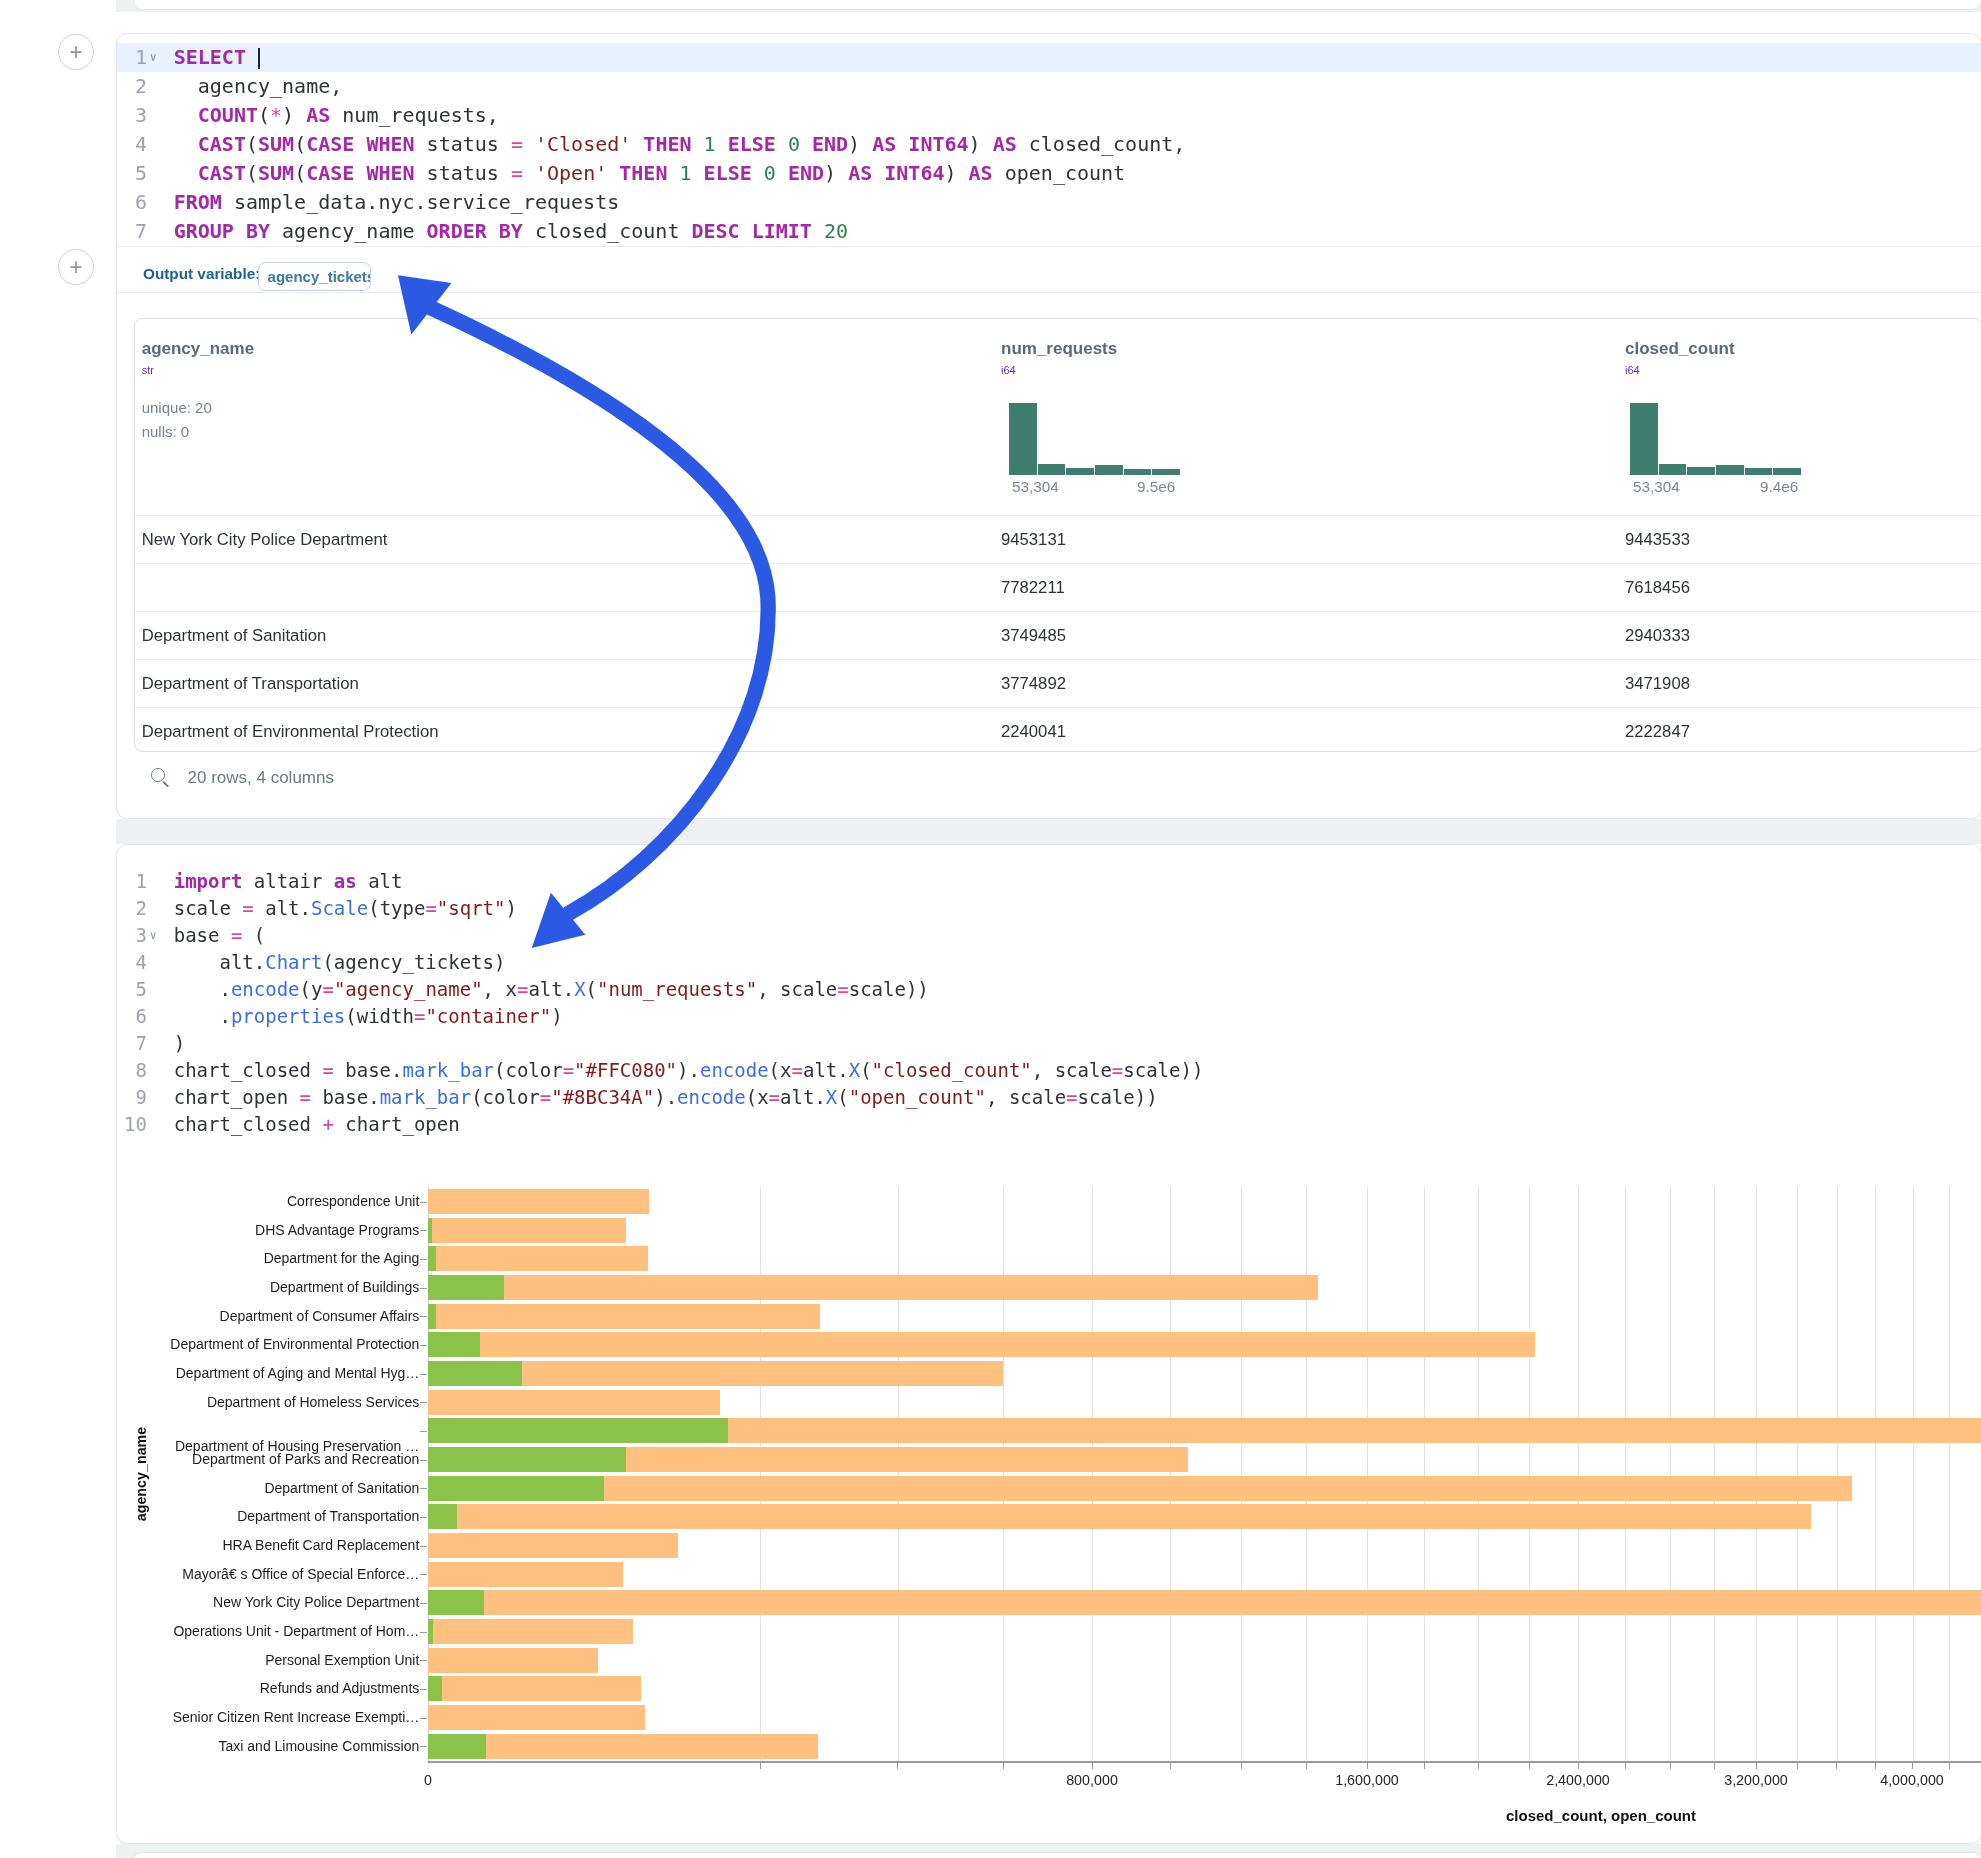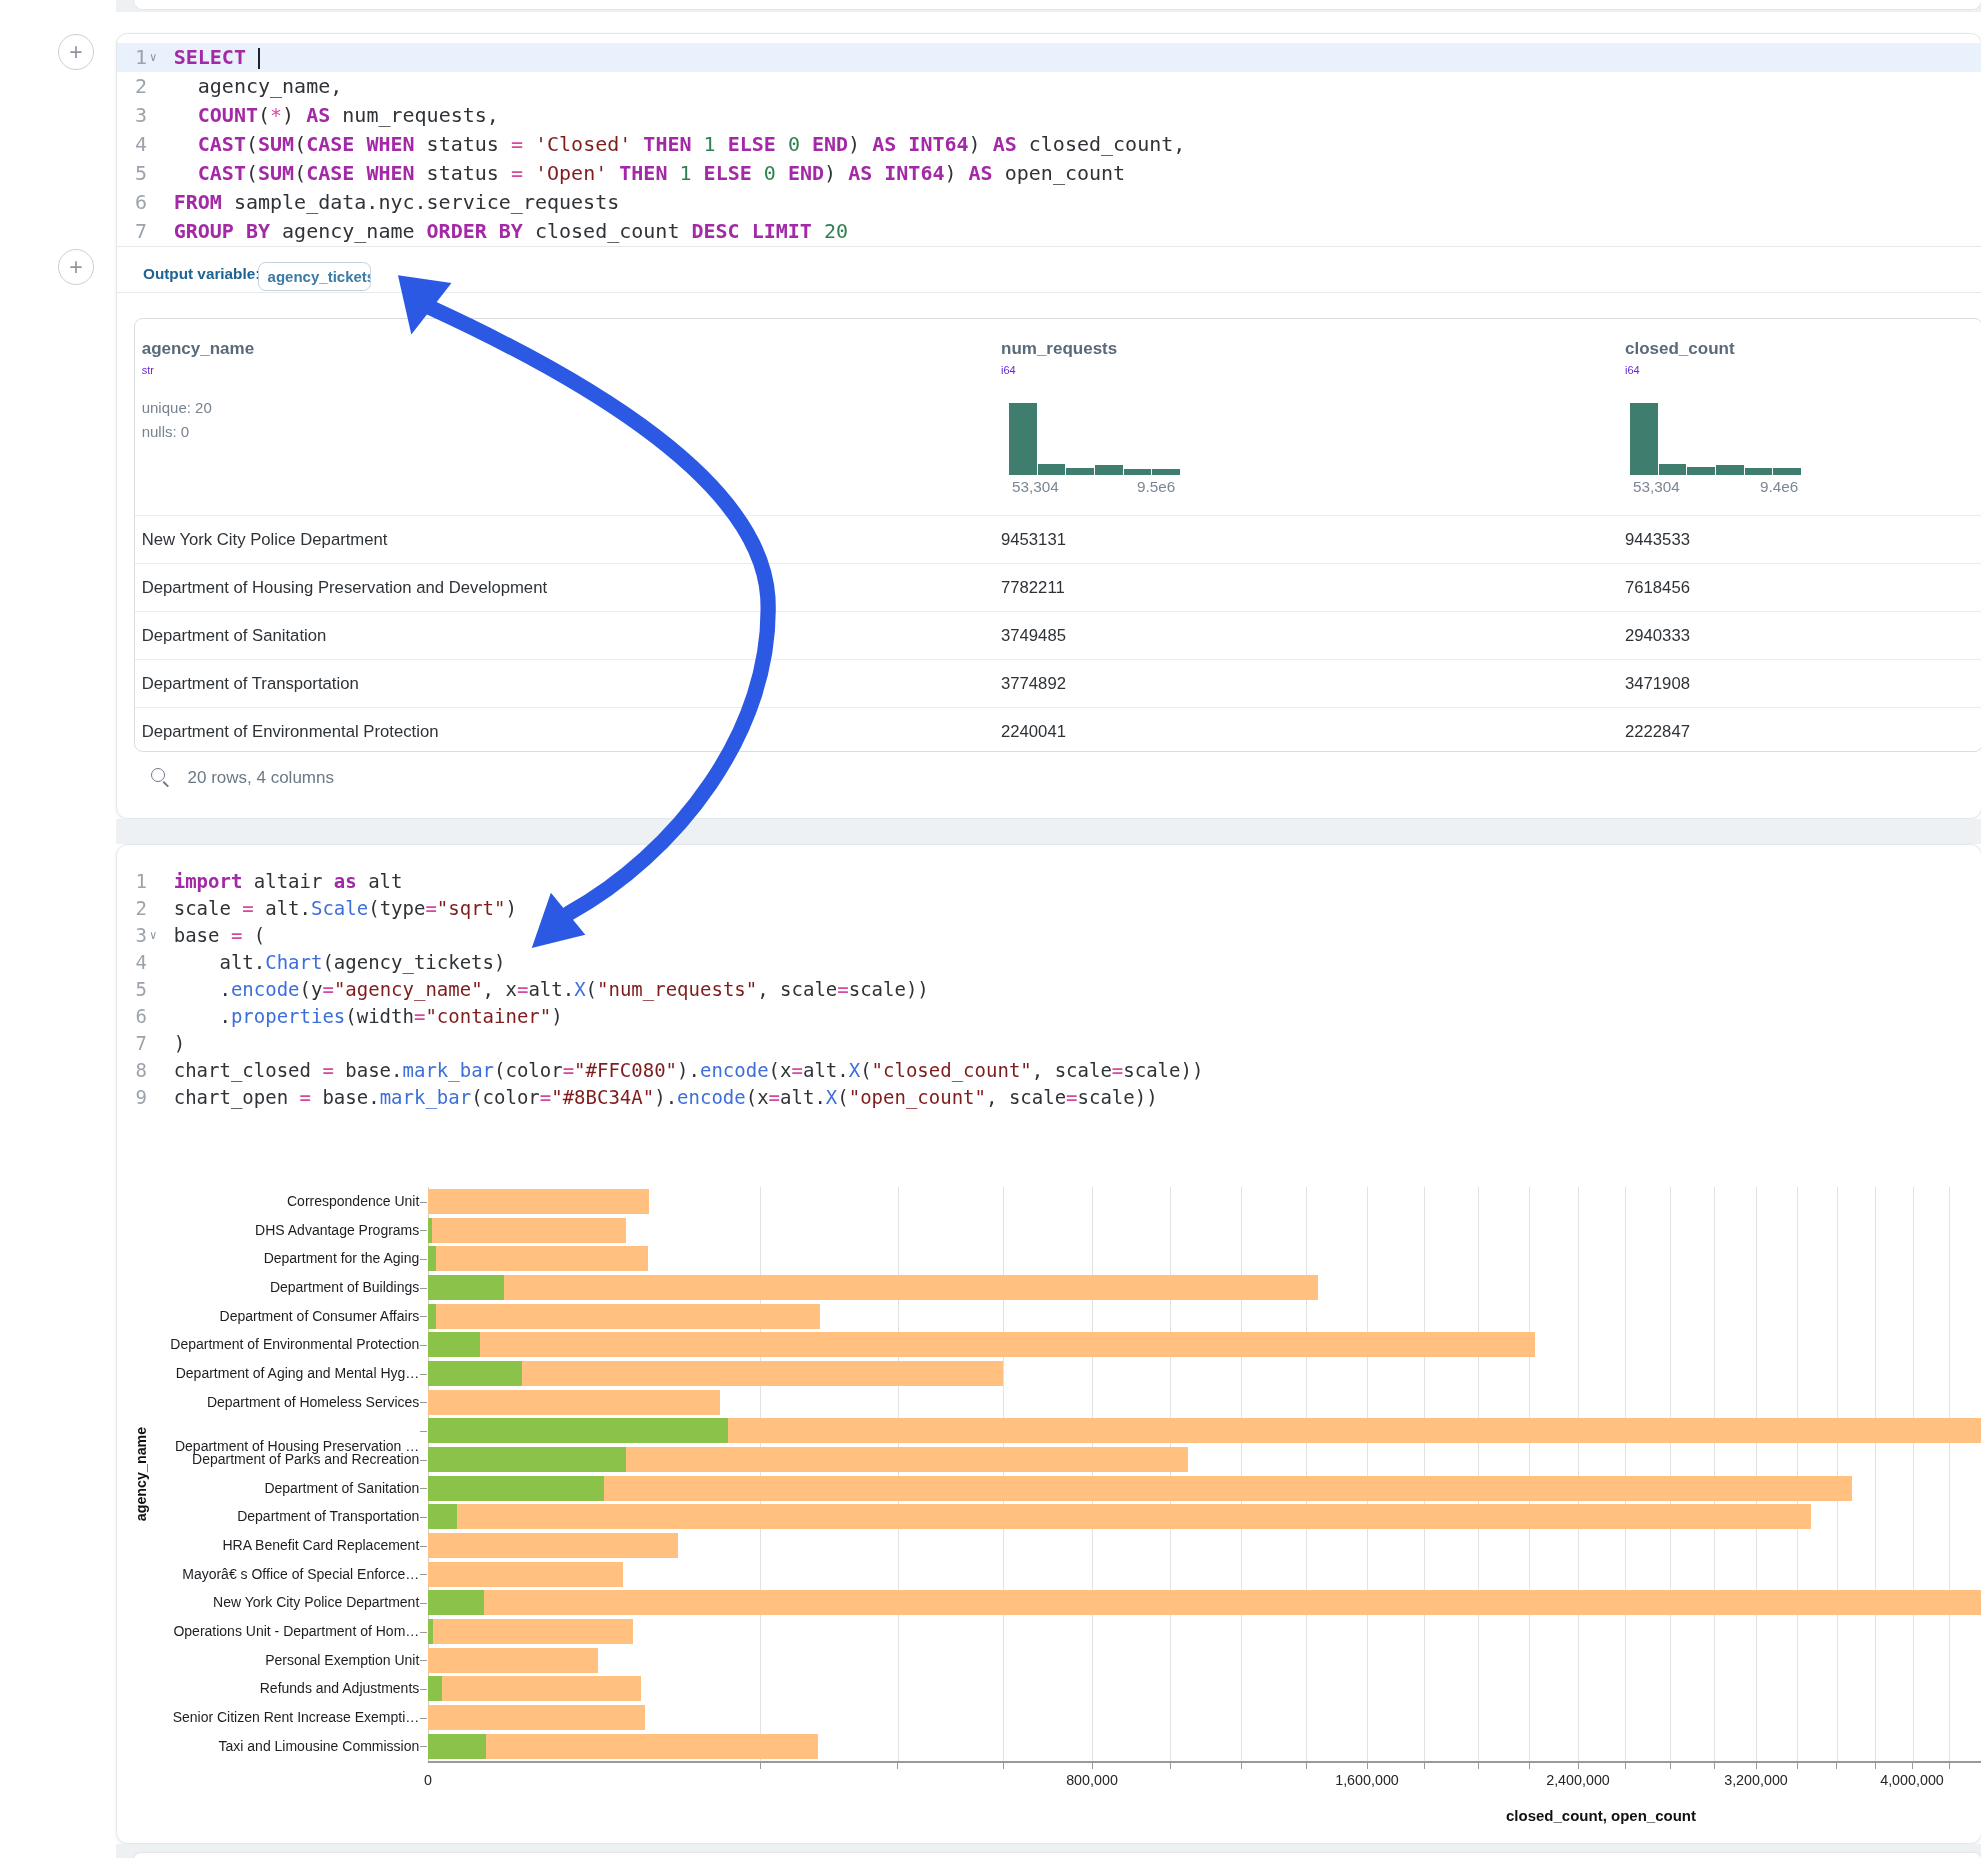--- a/index.html
+++ b/index.html
@@ -131,21 +131,20 @@
       <div class="hist-min" style="left:1498px;top:159px;">53,304</div>
       <div class="hist-max" style="left:1625px;top:159px;">9.4e6</div>
 
       <div class="tbl-rows" id="tbl-rows" style="top:196px;">
           <div class="t-row">
             <div class="t-cell" style="left: 6.7px;">New York City Police Department</div>
             <div class="t-cell" style="left: 866px;">9453131</div>
             <div class="t-cell" style="left: 1490px;">9443533</div>
           </div>
           <div class="t-row">
-            <div class="t-cell" style="left: 6.7px;">Department of Housing Preservation and Development</div>
             <div class="t-cell" style="left: 866px;">7782211</div>
             <div class="t-cell" style="left: 1490px;">7618456</div>
           </div>
           <div class="t-row">
             <div class="t-cell" style="left: 6.7px;">Department of Sanitation</div>
             <div class="t-cell" style="left: 866px;">3749485</div>
             <div class="t-cell" style="left: 1490px;">2940333</div>
           </div>
           <div class="t-row">
             <div class="t-cell" style="left: 6.7px;">Department of Transportation</div>
@@ -175,20 +174,21 @@
     <div id="py-editor" class="editor py-editor" style="top:22px;">
         <div class="code-line"><span class="gut"><span class="ln">1</span><span class="fold"></span></span><span class="codetxt"><span class="tk-kw">import</span><span class="tk-pl"> altair </span><span class="tk-kw">as</span><span class="tk-pl"> alt</span></span></div>
         <div class="code-line"><span class="gut"><span class="ln">2</span><span class="fold"></span></span><span class="codetxt"><span class="tk-pl">scale </span><span class="tk-op">=</span><span class="tk-pl"> alt.</span><span class="tk-fn">Scale</span><span class="tk-pl">(type</span><span class="tk-op">=</span><span class="tk-str">"sqrt"</span><span class="tk-pl">)</span></span></div>
         <div class="code-line"><span class="gut"><span class="ln">3</span><span class="fold">∨</span></span><span class="codetxt"><span class="tk-pl">base </span><span class="tk-op">=</span><span class="tk-pl"> (</span></span></div>
         <div class="code-line"><span class="gut"><span class="ln">4</span><span class="fold"></span></span><span class="codetxt"><span class="tk-pl">    alt.</span><span class="tk-fn">Chart</span><span class="tk-pl">(agency_tickets)</span></span></div>
         <div class="code-line"><span class="gut"><span class="ln">5</span><span class="fold"></span></span><span class="codetxt"><span class="tk-pl">    .</span><span class="tk-fn">encode</span><span class="tk-pl">(y</span><span class="tk-op">=</span><span class="tk-str">"agency_name"</span><span class="tk-pl">, x</span><span class="tk-op">=</span><span class="tk-pl">alt.</span><span class="tk-fn">X</span><span class="tk-pl">(</span><span class="tk-str">"num_requests"</span><span class="tk-pl">, scale</span><span class="tk-op">=</span><span class="tk-pl">scale))</span></span></div>
         <div class="code-line"><span class="gut"><span class="ln">6</span><span class="fold"></span></span><span class="codetxt"><span class="tk-pl">    .</span><span class="tk-fn">properties</span><span class="tk-pl">(width</span><span class="tk-op">=</span><span class="tk-str">"container"</span><span class="tk-pl">)</span></span></div>
         <div class="code-line"><span class="gut"><span class="ln">7</span><span class="fold"></span></span><span class="codetxt"><span class="tk-pl">)</span></span></div>
         <div class="code-line"><span class="gut"><span class="ln">8</span><span class="fold"></span></span><span class="codetxt"><span class="tk-pl">chart_closed </span><span class="tk-op">=</span><span class="tk-pl"> base.</span><span class="tk-fn">mark_bar</span><span class="tk-pl">(color</span><span class="tk-op">=</span><span class="tk-str">"#FFC080"</span><span class="tk-pl">).</span><span class="tk-fn">encode</span><span class="tk-pl">(x</span><span class="tk-op">=</span><span class="tk-pl">alt.</span><span class="tk-fn">X</span><span class="tk-pl">(</span><span class="tk-str">"closed_count"</span><span class="tk-pl">, scale</span><span class="tk-op">=</span><span class="tk-pl">scale))</span></span></div>
         <div class="code-line"><span class="gut"><span class="ln">9</span><span class="fold"></span></span><span class="codetxt"><span class="tk-pl">chart_open </span><span class="tk-op">=</span><span class="tk-pl"> base.</span><span class="tk-fn">mark_bar</span><span class="tk-pl">(color</span><span class="tk-op">=</span><span class="tk-str">"#8BC34A"</span><span class="tk-pl">).</span><span class="tk-fn">encode</span><span class="tk-pl">(x</span><span class="tk-op">=</span><span class="tk-pl">alt.</span><span class="tk-fn">X</span><span class="tk-pl">(</span><span class="tk-str">"open_count"</span><span class="tk-pl">, scale</span><span class="tk-op">=</span><span class="tk-pl">scale))</span></span></div>
+        <div class="code-line"><span class="gut"><span class="ln">10</span><span class="fold"></span></span><span class="codetxt"><span class="tk-pl">chart_closed </span><span class="tk-op">+</span><span class="tk-pl"> chart_open</span></span></div>
       </div>
 
     <div class="chart-wrap" id="chart-wrap" style="left:0;top:0;width:1866px;height:1000px;">
       <div class="ytitle" id="chart-ytitle" style="left:-34px;top:621px;width:115px;text-align:center;">agency_name</div>
       <div class="plot" id="chart-plot" style="left:311px;top:342px;width:2348px;height:574px;">
           <div class="gridline" style="left: 332px;"></div>
           <div class="gridline" style="left: 470px;"></div>
           <div class="gridline" style="left: 575px;"></div>
           <div class="gridline" style="left: 664px;"></div>
           <div class="gridline" style="left: 742px;"></div>

